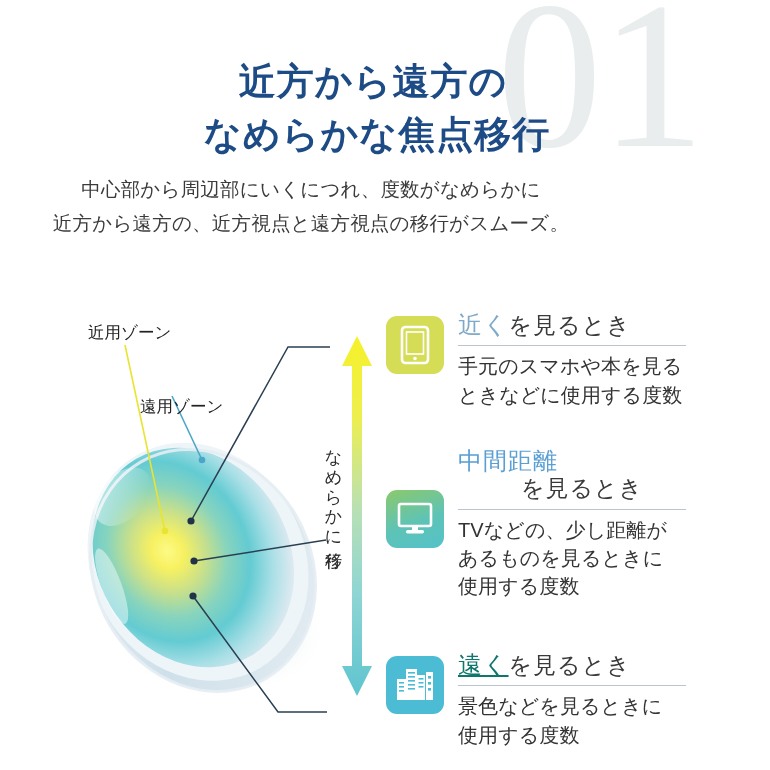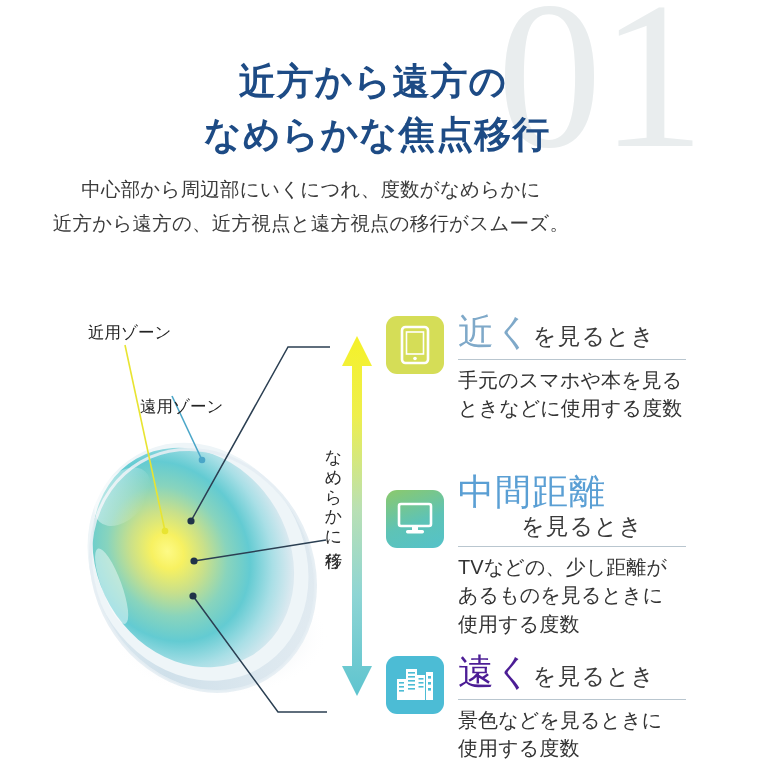--- a/index.html
+++ b/index.html
@@ -160,28 +160,27 @@
   .sec-body {
     margin-left: 14px;
     flex: 1 1 auto;
     min-width: 0;
   }
   .sec-heading {
     line-height: 1.1;
     white-space: nowrap;
   }
   .sec-heading .big {
-    font-size: 36px;
+    font-size: 24px;
     font-weight: 400;
     letter-spacing: 1px;
-    margin-top: 24px;
   }
   .sec-heading .big.near { color: #7fa9c9; }
   .sec-heading .big.mid  { color: #5a9fd4; }
-  .sec-heading .big.far  { color: #4c1d95; }
+  .sec-heading .big.far  { color: #0f766e; text-decoration: underline; }
   .sec-heading .small {
     font-size: 23px;
     color: #3a3a3a;
     letter-spacing: 1px;
     text-align: center;
   }
   .sec-heading.stacked .big { display: block; }
   .sec-heading.stacked .small { display: block; margin-top: 2px; }
 
   .sec-rule {

